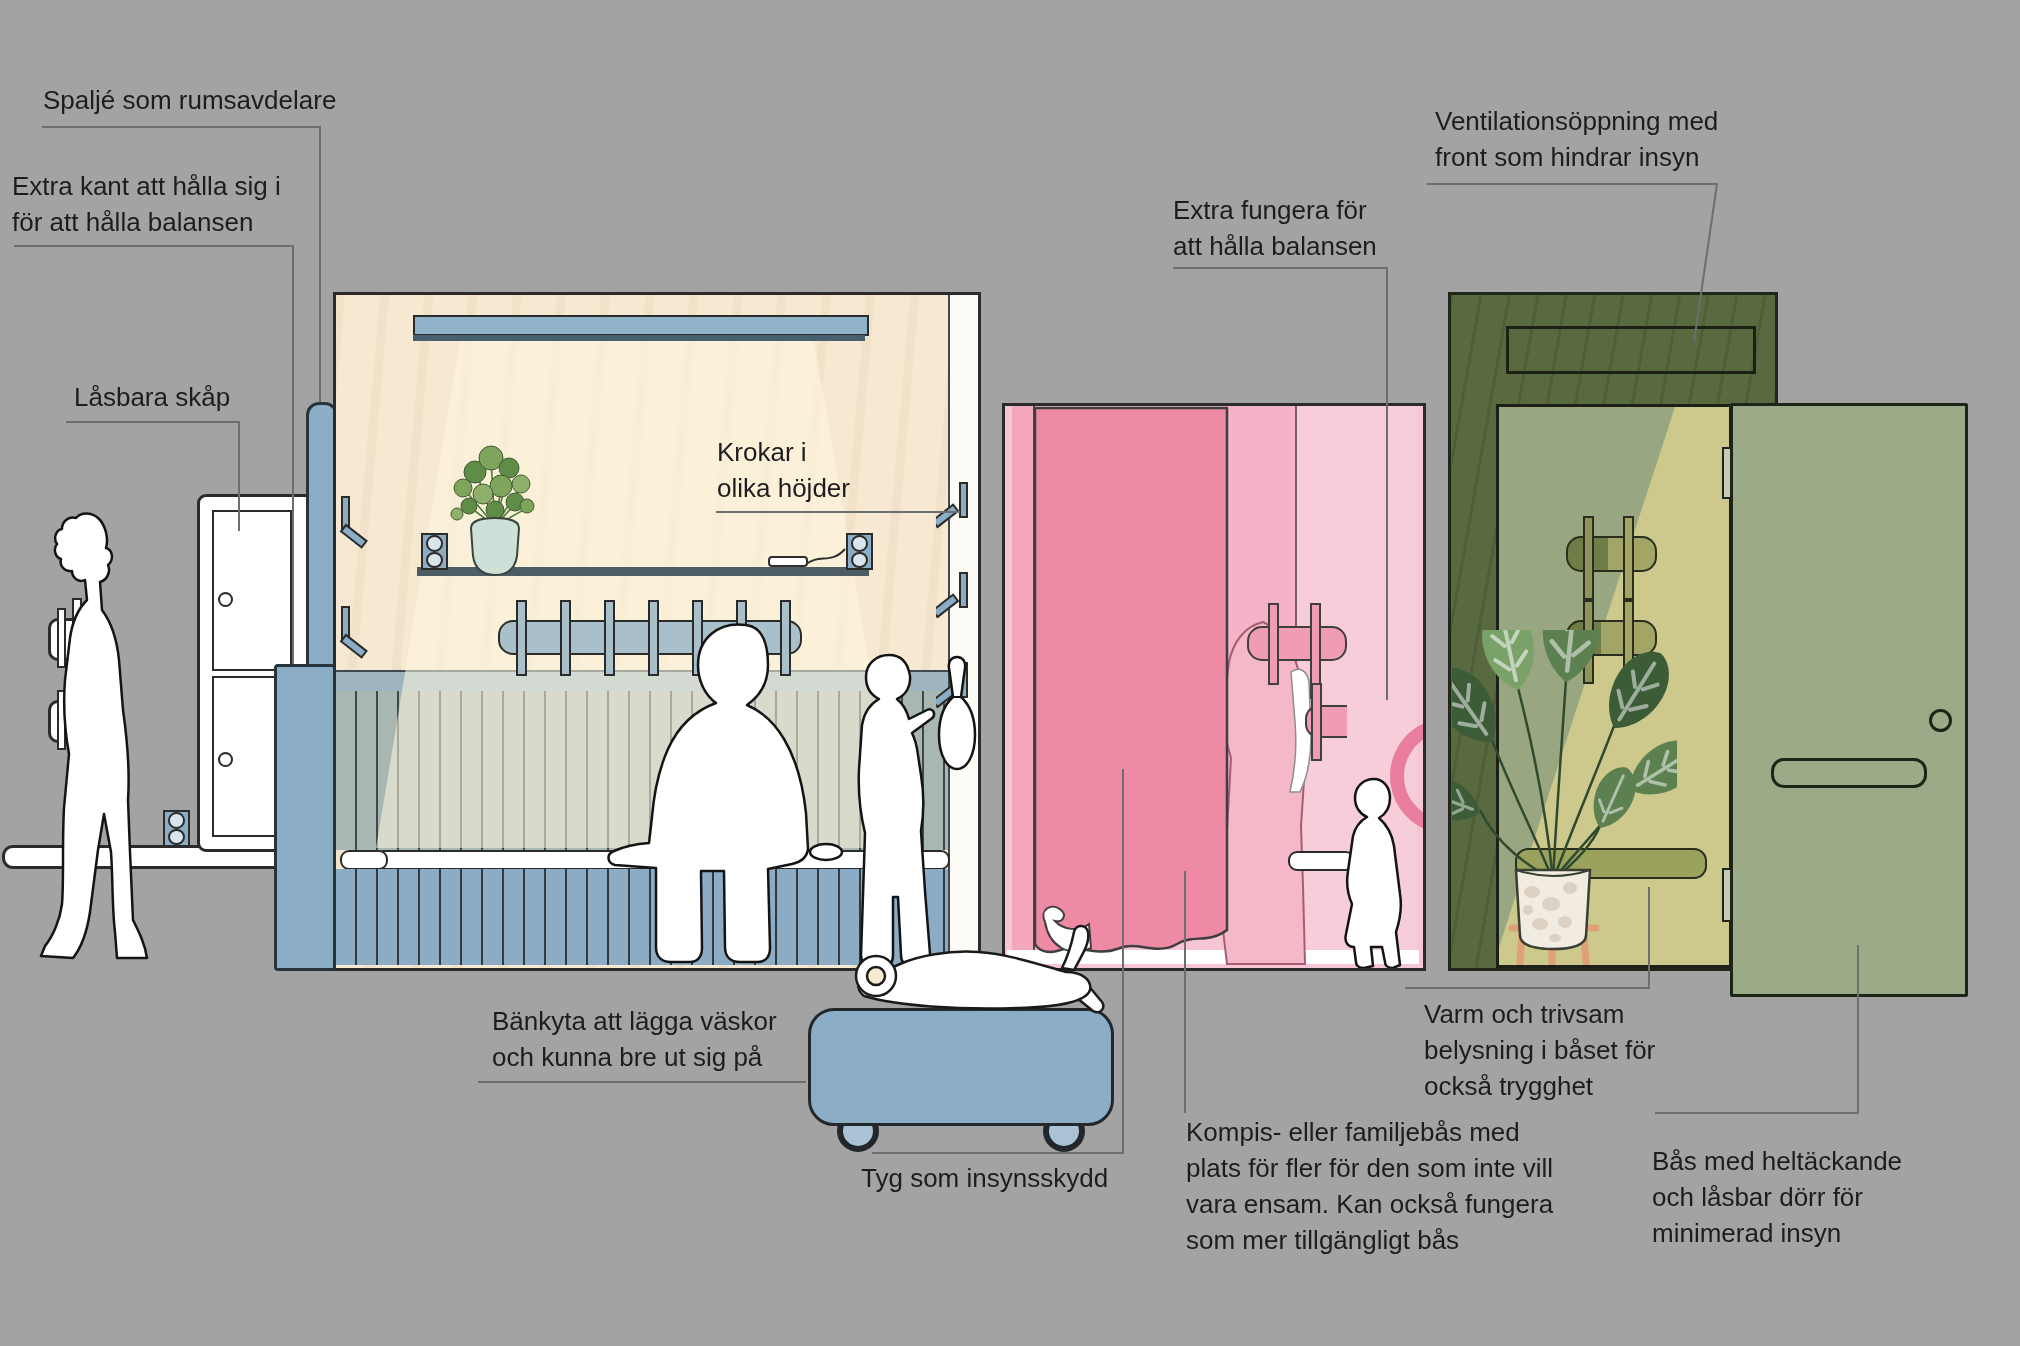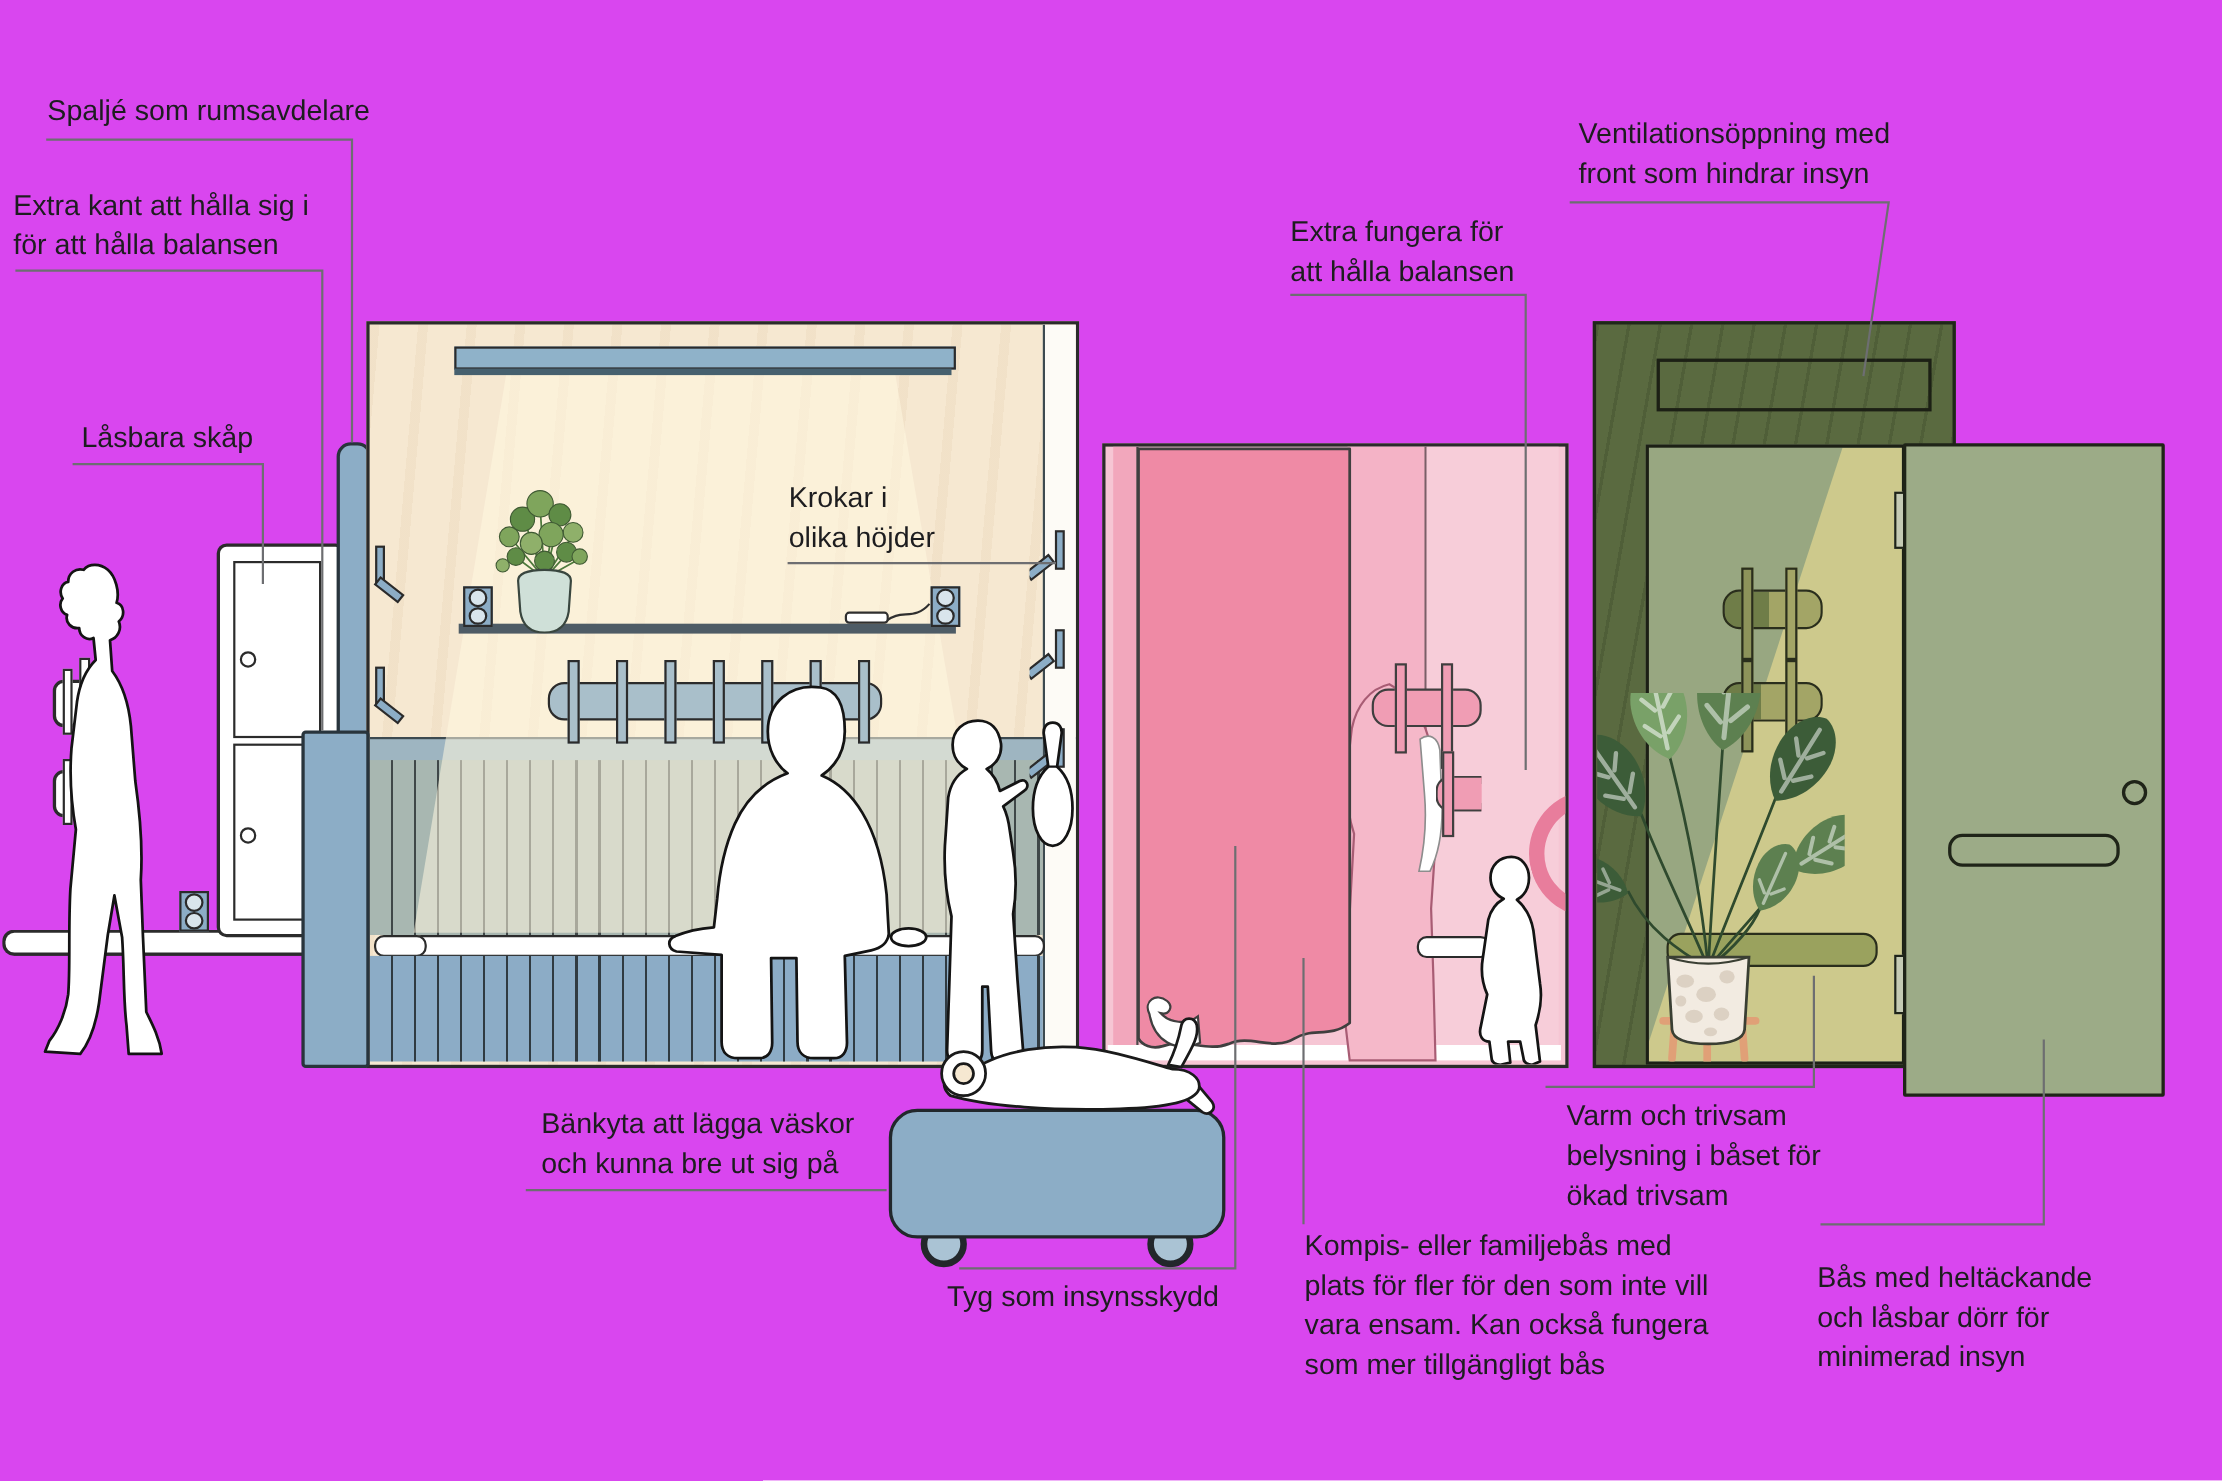--- a/index.html
+++ b/index.html
@@ -1,16 +1,16 @@
 <!DOCTYPE html>
 <html style="--text: #1d1d1f; --leader: #6d6e71; --outline: #2b2b2b; --steel-blue: #8cadc6; --light-bar-blue: #8fb2c9; --light-bar-shadow: #46606e; --wood: #f6e8d1; --beam: #fdf4de; --shelf-dark: #4e5c66; --band-blue: #9eb5c1; --slat-green: #a8b7b1; --slat-blue: #8cacc6; --rail-blue: #a9bfca; --pink-bg: #f6c6d4; --pink-strip: #f2a7bc; --pink-mid: #f4b3c6; --pink-light: #f7cdd9; --pink-curtain: #ef8aa5; --pink-rail: #f09db4; --pink-handle: #e87d9c; --green-dark: #5a6a40; --green-sage: #98a781; --green-beam: #cdc98c; --green-rail-dark: #6f7d48; --green-rail-light: #a3a566; --green-bench: #9aa25e; --door-green: #9cab87; --hinge: #c5cbb4; --pot-white: #f2ebe1; --stand-orange: #e0a077; --leaf-dark: #3c5c38; --leaf-mid: #5d8050; --leaf-light: #79a168; --pilea-pot: #cfe0d8;"><head>
 <meta charset="utf-8">
 <style>
   html,body{margin:0;padding:0;background:#fff;}
-  #canvas{position:relative;width:2020px;height:1346px;background:#d946ef;overflow:hidden;
+  #canvas{position:relative;width:2020px;height:1346px;background:#a3a3a3;overflow:hidden;
           font-family:"Liberation Sans",sans-serif;}
   .lbl{position:absolute;font-size:26px;line-height:36px;color:var(--text,#1d1d1f);white-space:nowrap;}
   .abs{position:absolute;}
   .outlet{background:var(--steel-blue);border:2px solid var(--outline);display:flex;flex-direction:column;
           align-items:center;justify-content:space-evenly;}
   .outlet i{display:block;width:13px;height:13px;border-radius:50%;border:2px solid var(--outline);
             background:#d9e5ec;}
   .pin{position:absolute;border:2px solid var(--outline);}
   svg{display:block;}
 </style>
@@ -321,21 +321,21 @@
   <div class="lbl" style="left:861px;top:1160px;">Tyg som insynsskydd</div>
   <div class="lbl" style="left:1186px;top:1114px;">
     <span style="display:block">Kompis- eller familjebås med</span>
     <span style="display:block">plats för fler för den som inte vill</span>
     <span style="display:block">vara ensam. Kan också fungera</span>
     <span style="display:block">som mer tillgängligt bås</span>
   </div>
   <div class="lbl" style="left:1424px;top:996px;">
     <span style="display:block">Varm och trivsam</span>
     <span style="display:block">belysning i båset för</span>
-    <span style="display:block">ökad trivsam</span>
+    <span style="display:block">också trygghet</span>
   </div>
   <div class="lbl" style="left:1652px;top:1143px;">
     <span style="display:block">Bås med heltäckande</span>
     <span style="display:block">och låsbar dörr för</span>
     <span style="display:block">minimerad insyn</span>
   </div>
 
 </div>
 
 </body></html>

